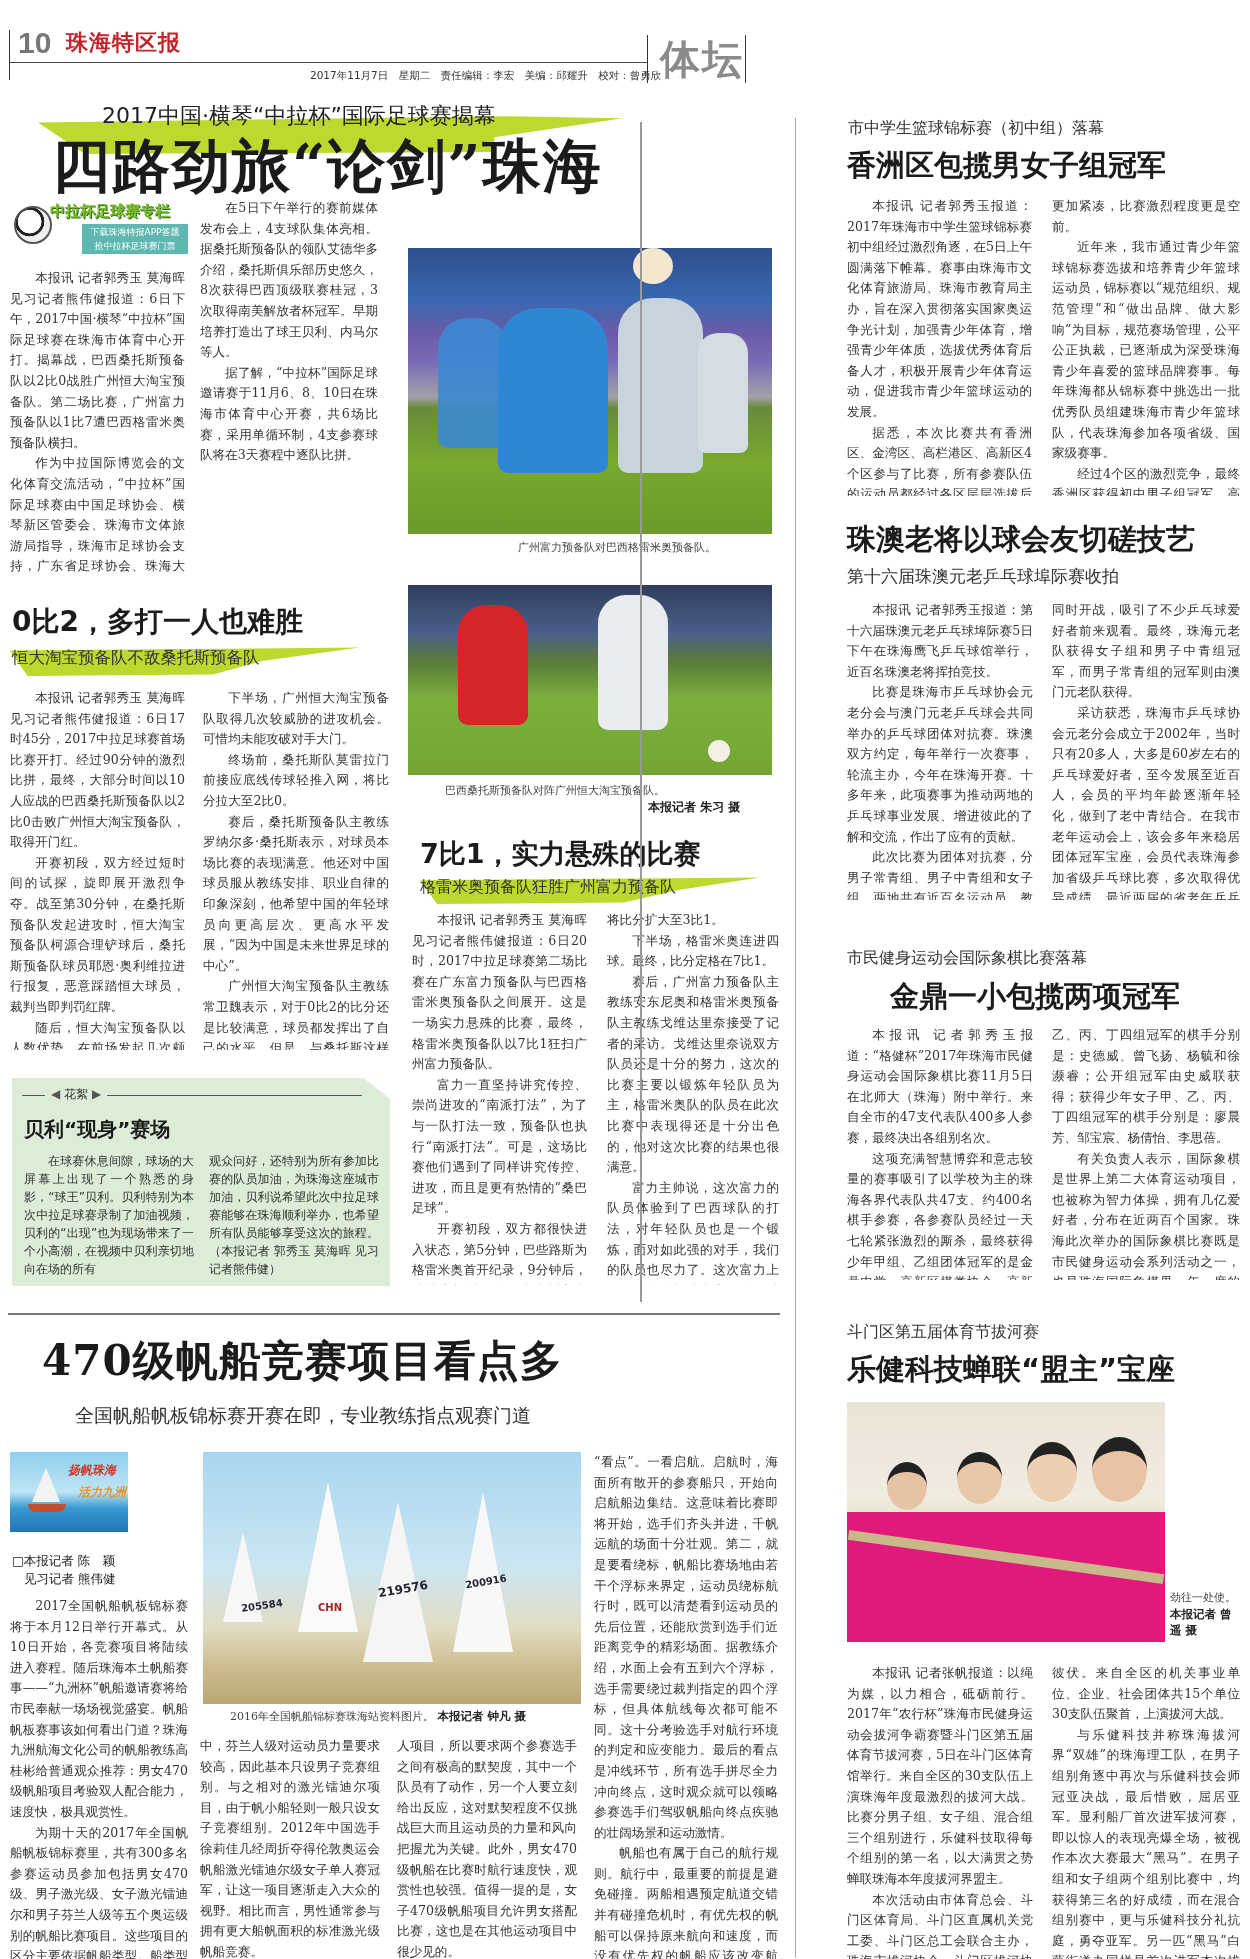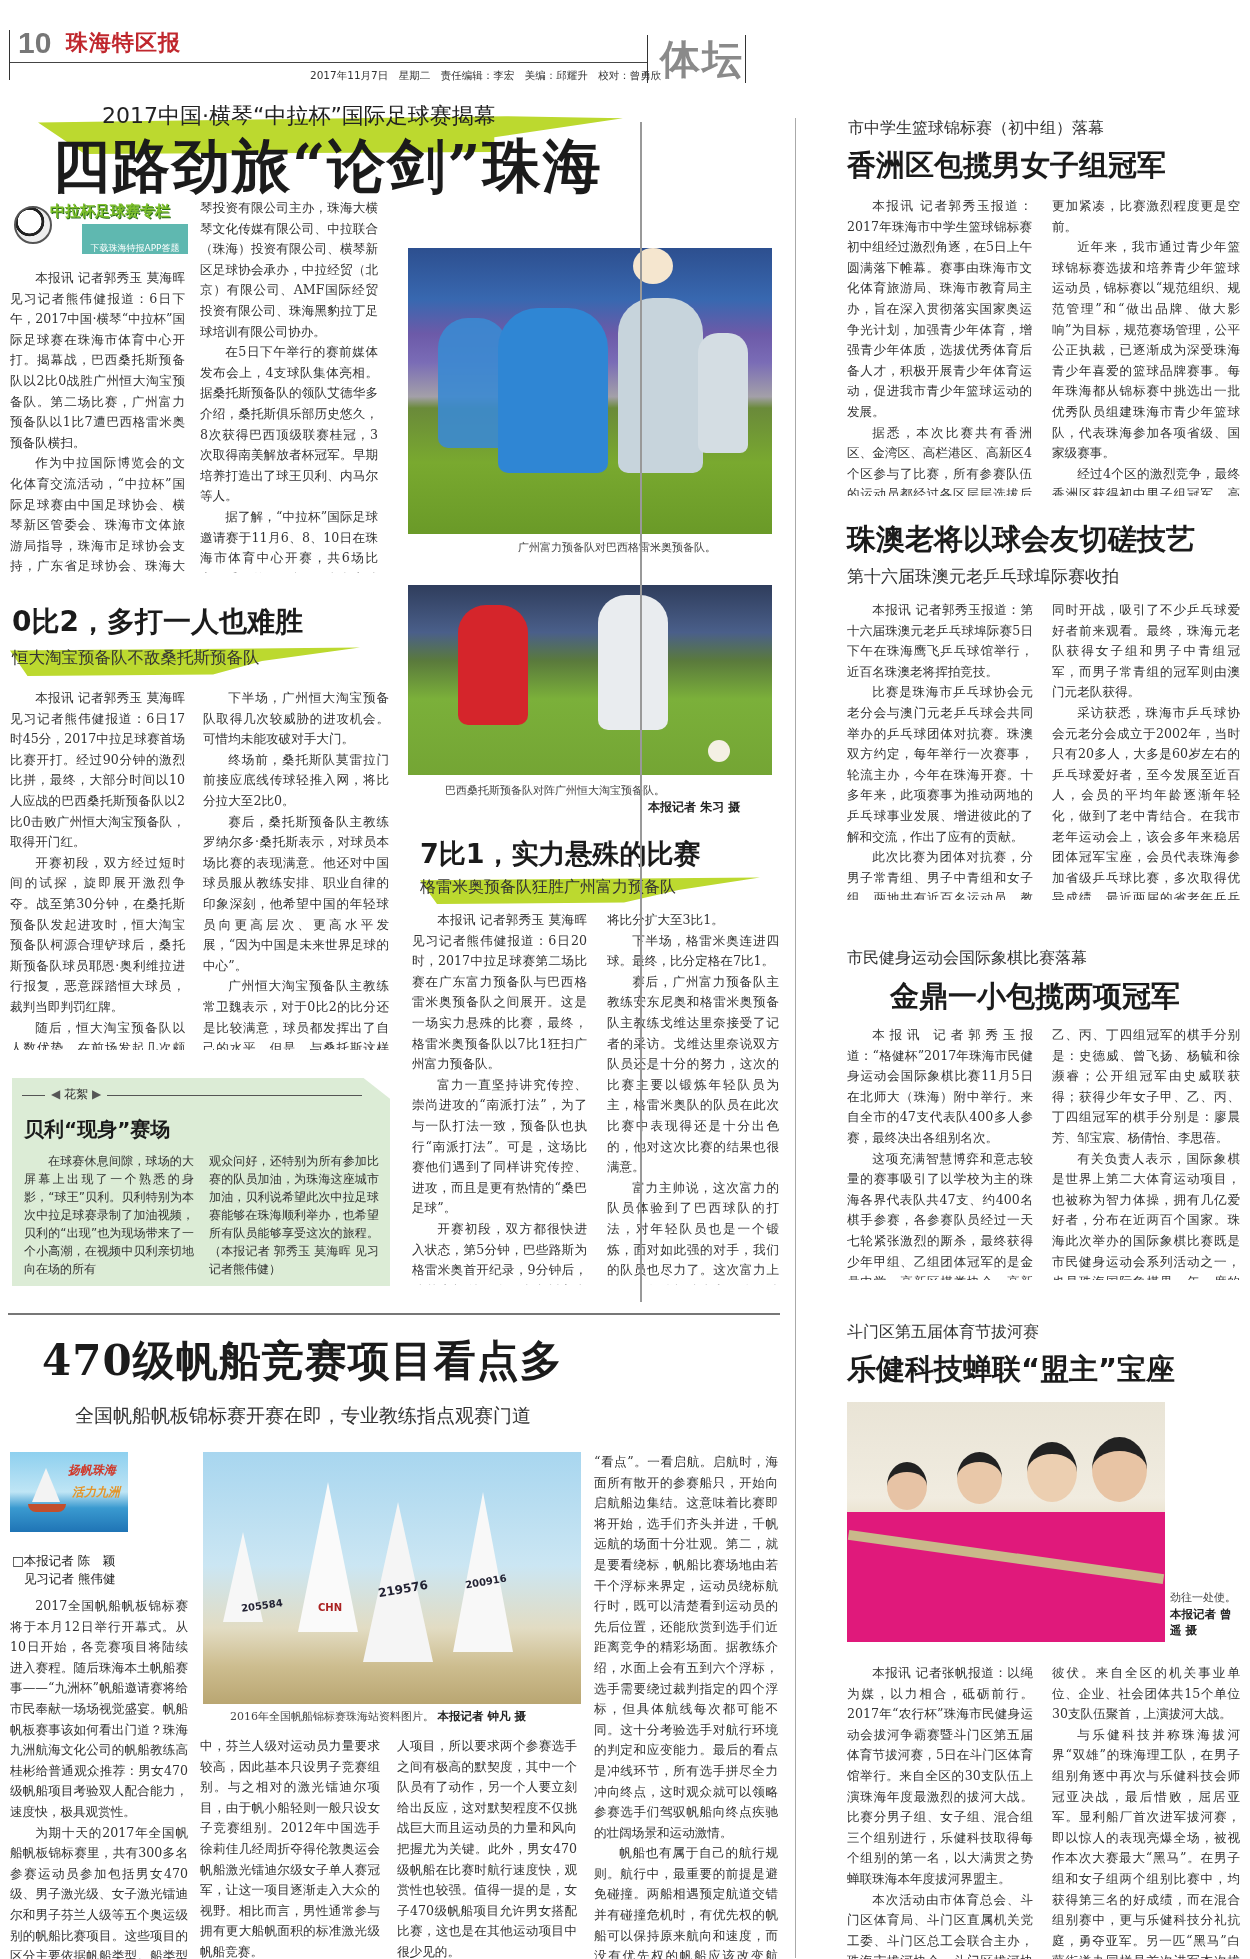--- a/index.html
+++ b/index.html
@@ -30,32 +30,31 @@
   <div class="vline" style="left:745px;top:35px;height:48px;width:1px;background:#333"></div>
 </div>
 
 <div class="abs" style="left:38px;top:112px;width:585px;height:42px;background:#bcd92f;clip-path:polygon(0 25%,80% 10%,100% 15%,78% 60%,78% 95%,8% 100%)"></div>
 <div class="abs head-light" style="left:102px;top:101px;font-size:22px;color:#222">2017中国·横琴“中拉杯”国际足球赛揭幕</div>
 <div class="abs serif-big" style="left:52px;top:128px;font-size:58px;letter-spacing:2px">四路劲旅“论剑”珠海</div>
 
 <div class="abs" style="left:10px;top:200px;width:175px;height:58px">
   <div class="abs" style="left:4px;top:6px;width:38px;height:38px;border-radius:50%;background:radial-gradient(circle at 40% 40%,#fff 40%,#222 42%,#222 50%,#eee 52%);border:2px solid #555"></div>
   <div class="abs" style="left:40px;top:2px;font-size:15px;font-weight:bold;color:#7cbf2a;white-space:nowrap;text-shadow:1px 1px 0 #2b6c1a">中拉杯足球赛专栏</div>
-  <div class="abs" style="left:72px;top:24px;width:106px;height:30px;background:#5fb8b0;color:#fff;font-size:9px;line-height:14px;text-align:center;padding-top:17px">
+  <div class="abs" style="left:72px;top:24px;width:106px;height:30px;background:#5fb8b0;color:#fff;font-size:9px;line-height:14px;text-align:center;padding-top:1px">
     <div>下载珠海特报APP答题</div>
     <div>抢中拉杯足球赛门票</div>
   </div>
 </div>
 
 <div class="abs body-text" style="left:10px;top:268px;width:175px;height:305px">
   <p>本报讯 记者郭秀玉 莫海晖 见习记者熊伟健报道：6日下午，2017中国·横琴“中拉杯”国际足球赛在珠海市体育中心开打。揭幕战，巴西桑托斯预备队以2比0战胜广州恒大淘宝预备队。第二场比赛，广州富力预备队以1比7遭巴西格雷米奥预备队横扫。</p>
   <p>作为中拉国际博览会的文化体育交流活动，“中拉杯”国际足球赛由中国足球协会、横琴新区管委会、珠海市文体旅游局指导，珠海市足球协会支持，广东省足球协会、珠海大横</p>
 </div>
 <div class="abs body-text" style="left:200px;top:198px;width:178px;height:375px">
-  <p style="text-indent:0">琴投资有限公司主办，珠海大横琴文化传媒有限公司、中拉联合（珠海）投资有限公司、横琴新区足球协会承办，中拉经贸（北京）有限公司、AMF国际经贸投资有限公司、珠海黑豹拉丁足球培训有限公司协办。</p>
   <p>在5日下午举行的赛前媒体发布会上，4支球队集体亮相。据桑托斯预备队的领队艾德华多介绍，桑托斯俱乐部历史悠久，8次获得巴西顶级联赛桂冠，3次取得南美解放者杯冠军。早期培养打造出了球王贝利、内马尔等人。</p>
   <p>据了解，“中拉杯”国际足球邀请赛于11月6、8、10日在珠海市体育中心开赛，共6场比赛，采用单循环制，4支参赛球队将在3天赛程中逐队比拼。</p>
 </div>
 
 <div class="photo" style="left:408px;top:248px;width:364px;height:286px;background:linear-gradient(180deg,#2d4f8f 0%,#3868b0 18%,#6c5aa8 30%,#7a6cb6 40%,#a3a0a8 52%,#6a8a3a 56%,#79a92f 75%,#6a9a28 100%)">
   <div class="abs" style="left:30px;top:70px;width:70px;height:130px;background:#3b8ad1;border-radius:30px 30px 10px 10px;opacity:.9"></div>
   <div class="abs" style="left:90px;top:60px;width:110px;height:165px;background:#2f86d4;border-radius:40px 40px 10px 10px"></div>
   <div class="abs" style="left:210px;top:50px;width:85px;height:175px;background:#c7d4dc;border-radius:35px 35px 10px 10px"></div>
   <div class="abs" style="left:290px;top:85px;width:50px;height:120px;background:#d4dde3;border-radius:20px 20px 8px 8px"></div>
   <div class="abs" style="left:225px;top:0;width:40px;height:36px;border-radius:50%;background:#f5e6cf"></div>
@@ -123,21 +122,21 @@
 <div class="hline" style="left:8px;top:1313px;width:772px;height:2px;background:#777"></div>
 <div class="vline" style="left:640px;top:122px;height:1180px;width:2px;background:#999"></div>
 
 <div class="abs serif-big" style="left:42px;top:1333px;font-size:42px;letter-spacing:1px">470级帆船竞赛项目看点多</div>
 <div class="abs head-light" style="left:75px;top:1403px;font-size:19px">全国帆船帆板锦标赛开赛在即，专业教练指点观赛门道</div>
 
 <div class="photo" style="left:10px;top:1452px;width:118px;height:80px;background:linear-gradient(180deg,#8ed0ef 0%,#bfe5f5 50%,#3a9ad0 70%,#1f74b5 100%)">
   <div class="abs" style="left:22px;top:16px;width:0;height:0;border-left:14px solid transparent;border-right:14px solid transparent;border-bottom:34px solid #f3f3f3"></div>
   <div class="abs" style="left:18px;top:52px;width:38px;height:8px;background:#c24f2c;border-radius:0 0 10px 10px"></div>
   <div class="abs" style="left:58px;top:10px;font-size:12px;font-weight:bold;font-style:italic;color:#d0392a;white-space:nowrap">扬帆珠海</div>
-  <div class="abs" style="left:62px;top:32px;font-size:12px;font-weight:bold;font-style:italic;color:#e4952a;white-space:nowrap">活力九洲</div>
+  <div class="abs" style="left:68px;top:32px;font-size:12px;font-weight:bold;font-style:italic;color:#e4952a;white-space:nowrap">活力九洲</div>
 </div>
 
 <div class="abs" style="left:12px;top:1552px;font-size:12.5px;line-height:18px;color:#222;white-space:nowrap">
   <div>□本报记者 陈　颖</div>
   <div style="padding-left:12px">见习记者 熊伟健</div>
 </div>
 
 <div class="abs body-text" style="left:10px;top:1596px;width:178px;height:363px">
   <p>2017全国帆船帆板锦标赛将于本月12日举行开幕式。从10日开始，各竞赛项目将陆续进入赛程。随后珠海本土帆船赛事——“九洲杯”帆船邀请赛将给市民奉献一场场视觉盛宴。帆船帆板赛事该如何看出门道？珠海九洲航海文化公司的帆船教练高桂彬给普通观众推荐：男女470级帆船项目考验双人配合能力，速度快，极具观赏性。</p>
   <p>为期十天的2017年全国帆船帆板锦标赛里，共有300多名参赛运动员参加包括男女470级、男子激光级、女子激光镭迪尔和男子芬兰人级等五个奥运级别的帆船比赛项目。这些项目的区分主要依据帆船类型。船类型不同，帆的大小和船舱体积不同，对运动员力量和反应能力的挑战都不同。其</p>

